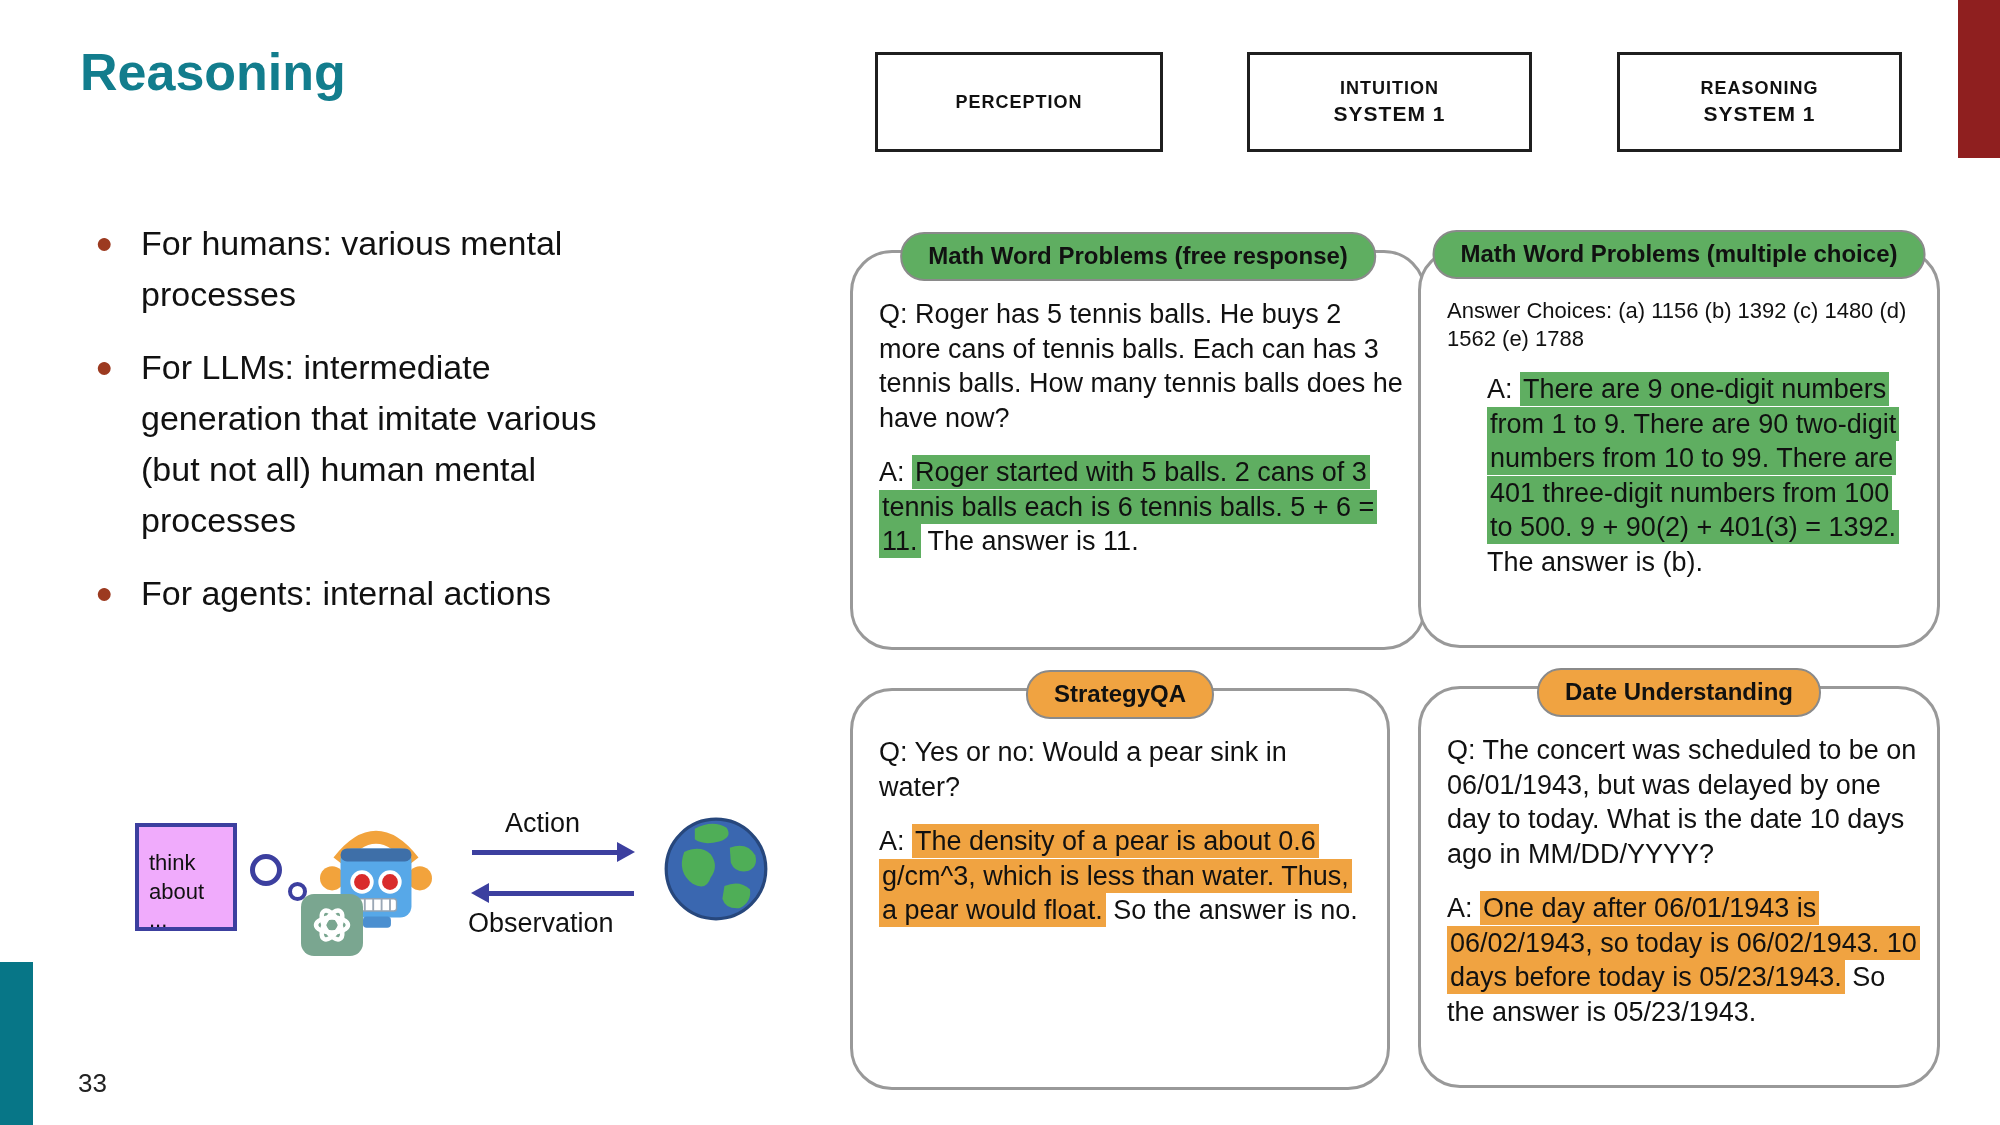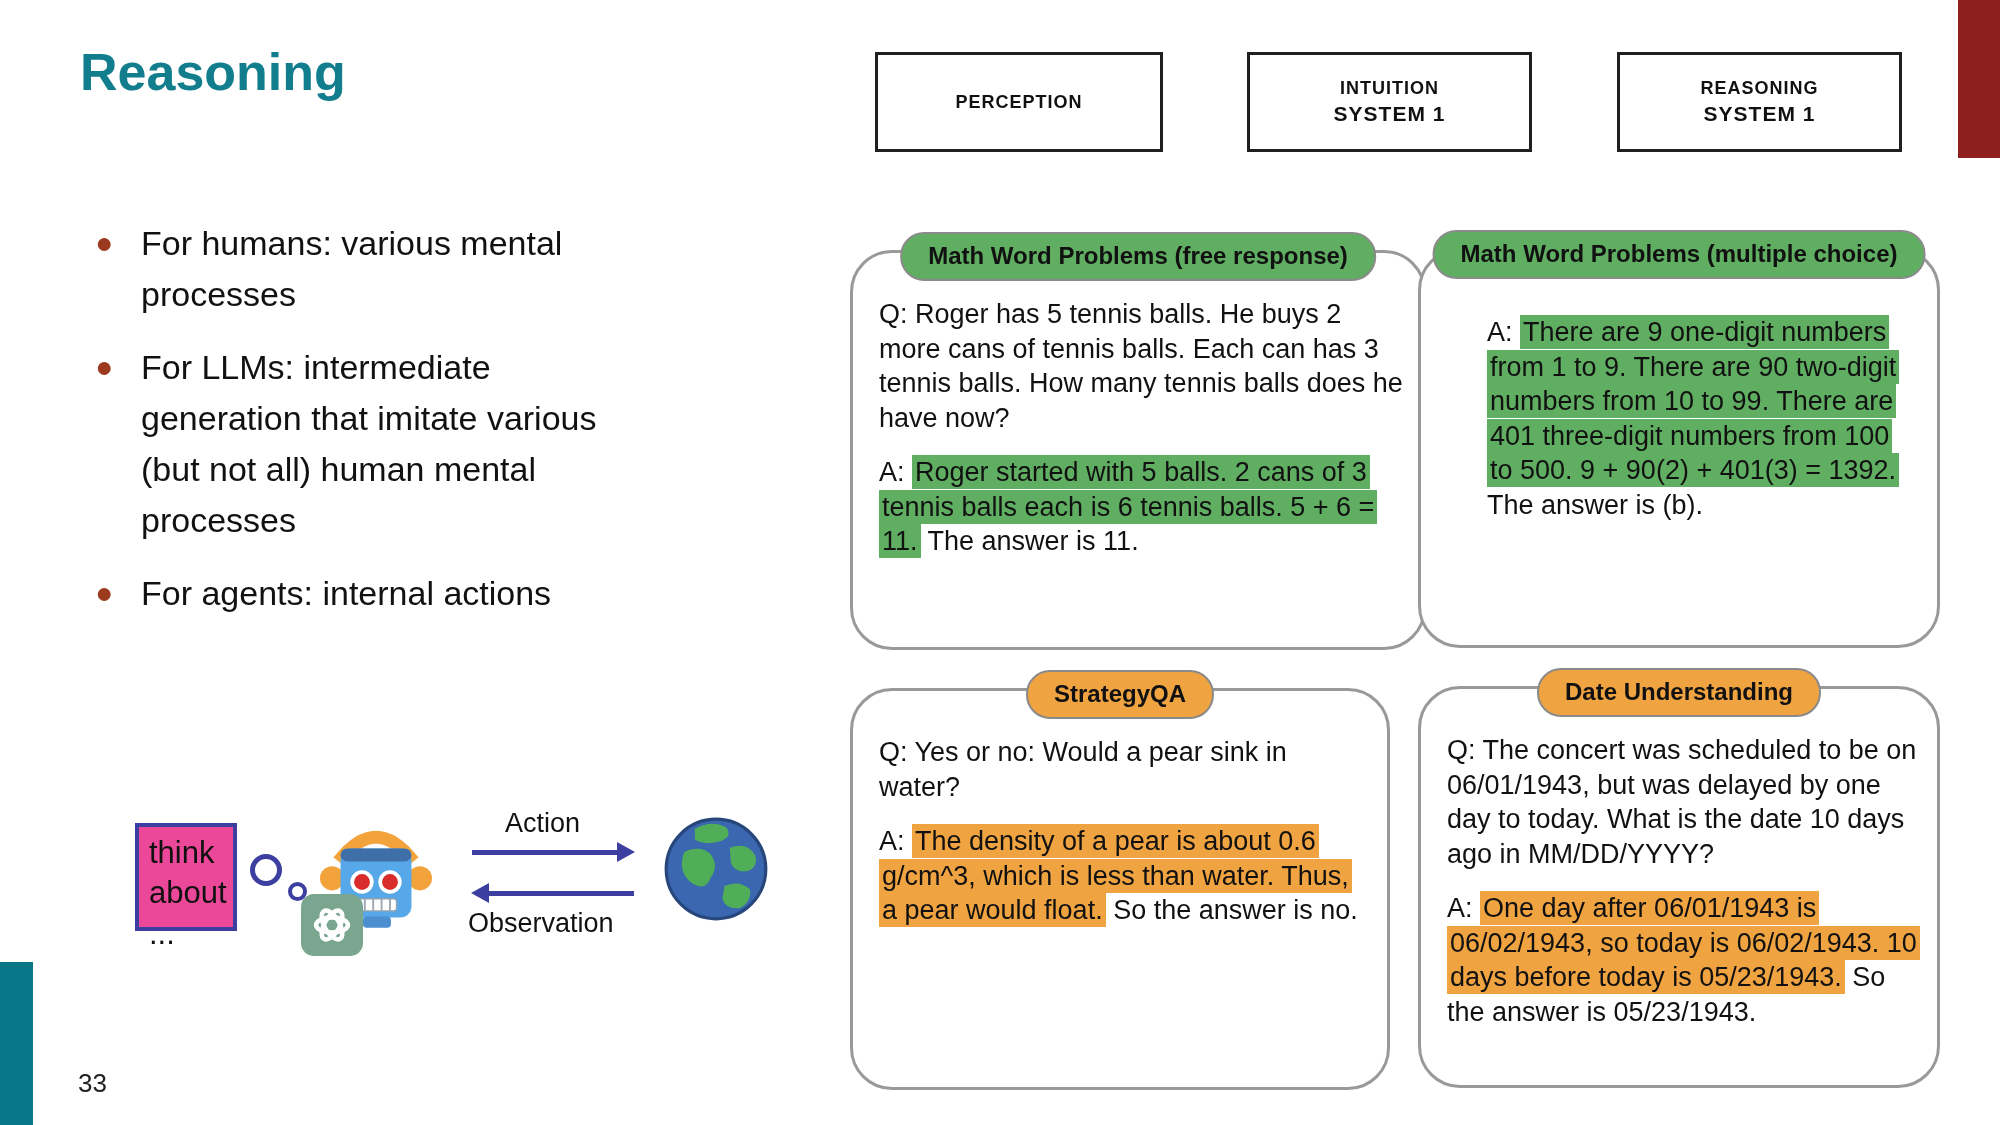--- a/index.html
+++ b/index.html
@@ -38,21 +38,21 @@
   .card.orange .pill{background:var(--orange-highlight,#f0a341);}
   .card p{margin:0;}
   .card .choices{font-size:22px;line-height:1.25;margin-top:2px;}
   .card .ans{margin-top:20px;}
   .card.c2 .ans{margin-top:20px;padding-left:40px;}
   .hl{padding:2px 3px;-webkit-box-decoration-break:clone;box-decoration-break:clone;}
   .card.green .hl{background:var(--green-highlight,#5fae61);}
   .card.orange .hl{background:var(--orange-highlight,#f0a341);}
   
   .think-box{position:absolute;left:135px;top:823px;width:102px;height:108px;box-sizing:border-box;
-    border:4px solid var(--diagram-blue,#3c3f9f);padding:6px 10px;font-size:31px;line-height:1.3;color:#111;background:#ec4899;}
+    border:4px solid var(--diagram-blue,#3c3f9f);padding:22px 10px;font-size:22px;line-height:1.3;color:#111;background:#f0abfc;}
   .bubble{position:absolute;border-radius:50%;background:#fff;border:5px solid var(--diagram-blue,#3c3f9f);box-sizing:border-box;}
   .bubble.big{left:250px;top:854px;width:32px;height:32px;}
   .bubble.small{left:288px;top:882px;width:19px;height:19px;border-width:4px;}
   .robot{position:absolute;left:320px;top:806px;width:112px;height:124px;}
   .openai{position:absolute;left:300px;top:893px;width:64px;height:64px;}
   .globe{position:absolute;left:663px;top:816px;width:106px;height:106px;}
   .arrow{position:absolute;height:5px;background:var(--diagram-blue,#3c3f9f);}
   .arrow.right{left:472px;top:850px;width:146px;}
   .arrow.right::after{content:"";position:absolute;right:-17px;top:-8px;border-left:18px solid var(--diagram-blue,#3c3f9f);
     border-top:10px solid transparent;border-bottom:10px solid transparent;}
@@ -103,20 +103,21 @@
   </div>
 
   <div class="card c1 green">
     <div class="pill">Math Word Problems (free response)</div>
     <p class="q">Q: Roger has 5 tennis balls. He buys 2 more cans of tennis balls. Each can has 3 tennis balls. How many tennis balls does he have now?</p>
     <p class="ans"><span>A: </span><span class="hl">Roger started with 5 balls. 2 cans of 3 tennis balls each is 6 tennis balls. 5 + 6 = 11.</span><span> The answer is 11.</span></p>
   </div>
 
   <div class="card c2 green">
     <div class="pill">Math Word Problems (multiple choice)</div>
+    <p class="choices">Answer Choices: (a) 1156 (b) 1392 (c) 1480 (d) 1562 (e) 1788</p>
     <p class="ans"><span>A: </span><span class="hl">There are 9 one-digit numbers from 1 to 9. There are 90 two-digit numbers from 10 to 99. There are 401 three-digit numbers from 100 to 500. 9 + 90(2) + 401(3) = 1392.</span><span> The answer is (b).</span></p>
   </div>
 
   <div class="card c3 orange">
     <div class="pill">StrategyQA</div>
     <p class="q">Q: Yes or no: Would a pear sink in water?</p>
     <p class="ans"><span>A: </span><span class="hl">The density of a pear is about 0.6 g/cm^3, which is less than water. Thus, a pear would float.</span><span> So the answer is no.</span></p>
   </div>
 
   <div class="card c4 orange">

